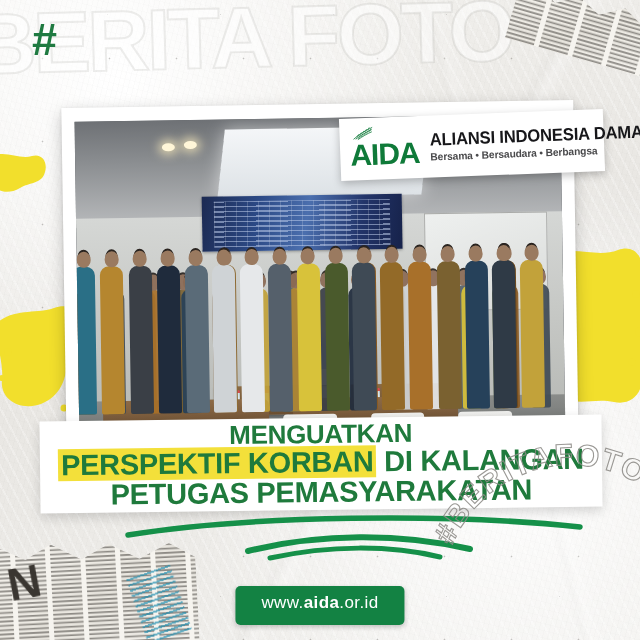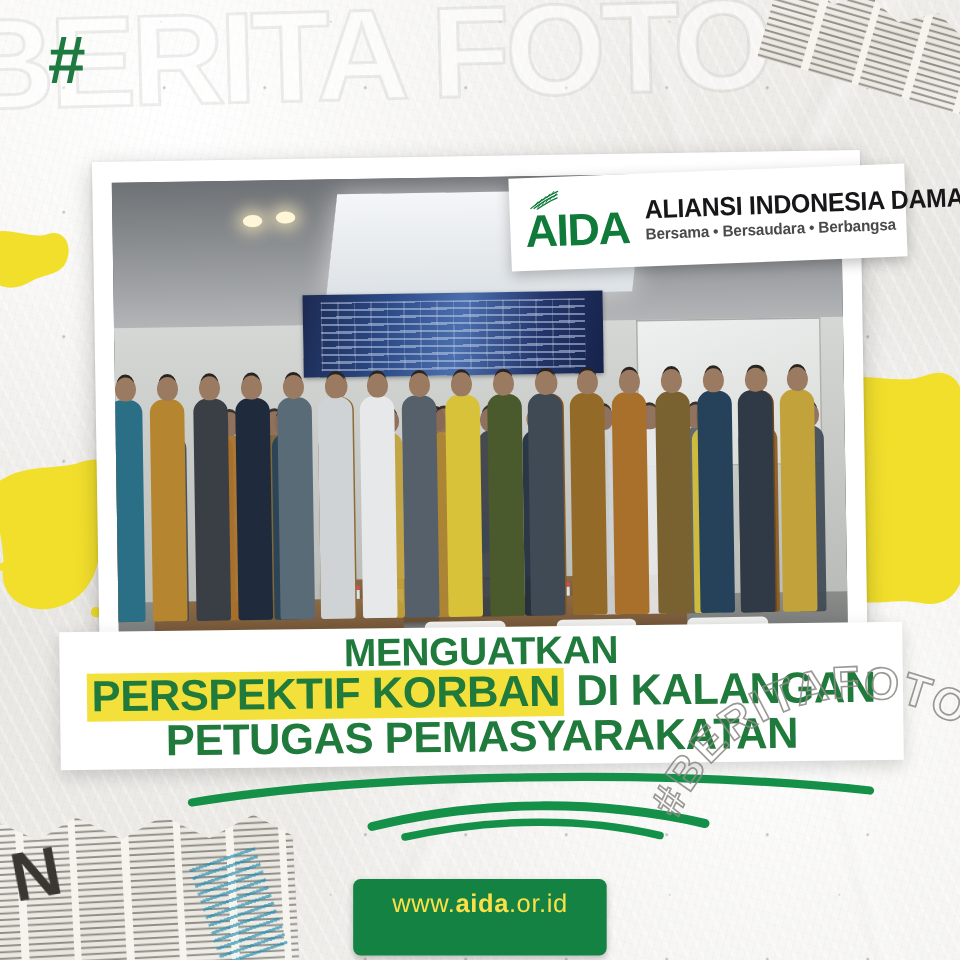--- a/index.html
+++ b/index.html
@@ -269,22 +269,22 @@
   .t2{font-size:29px;margin-top:1px;}
   .t3{font-size:29px;margin-top:1px;}
   .hl{background:#f3e03a;padding:0 3px;box-decoration-break:clone;}
 
   
   .swoosh{position:absolute;left:0;top:505px;width:640px;height:60px;pointer-events:none;}
 
   
   .urlpill{
     position:absolute;left:50%;transform:translateX(-50%);top:586px;
-    background:#138243;color:#fde047;border-radius:5px;
-    padding:7px 26px 24px 26px;
+    background:#138243;color:#ffffff;border-radius:5px;
+    padding:7px 26px 12px 26px;
     font-size:17px;letter-spacing:.4px;white-space:nowrap;
     box-shadow:0 2px 5px rgba(0,0,0,.22);
   }
   .urlpill b{font-weight:900;}
   .u-light{font-weight:400;}
 </style>
 </head>
 <body>
 
 <div id="poster">

